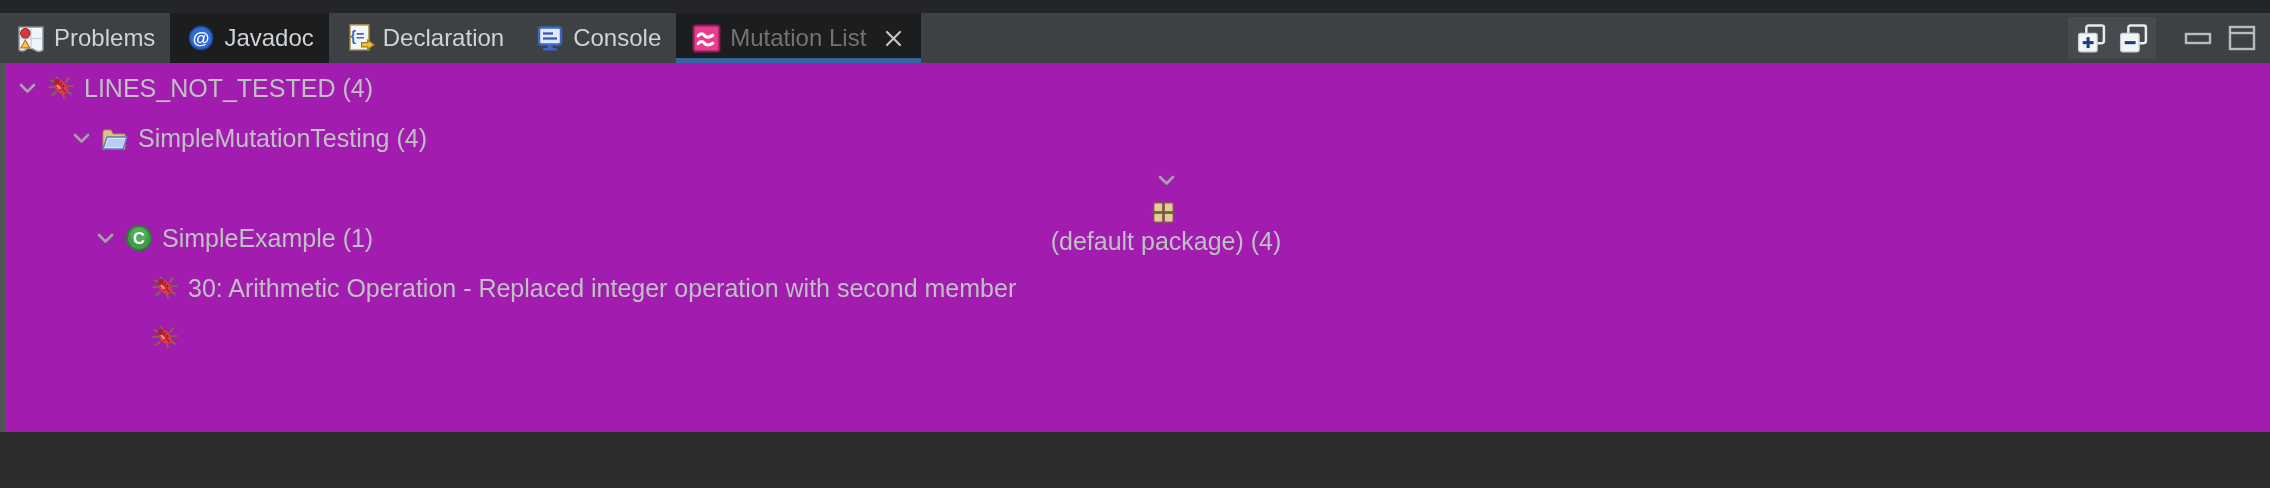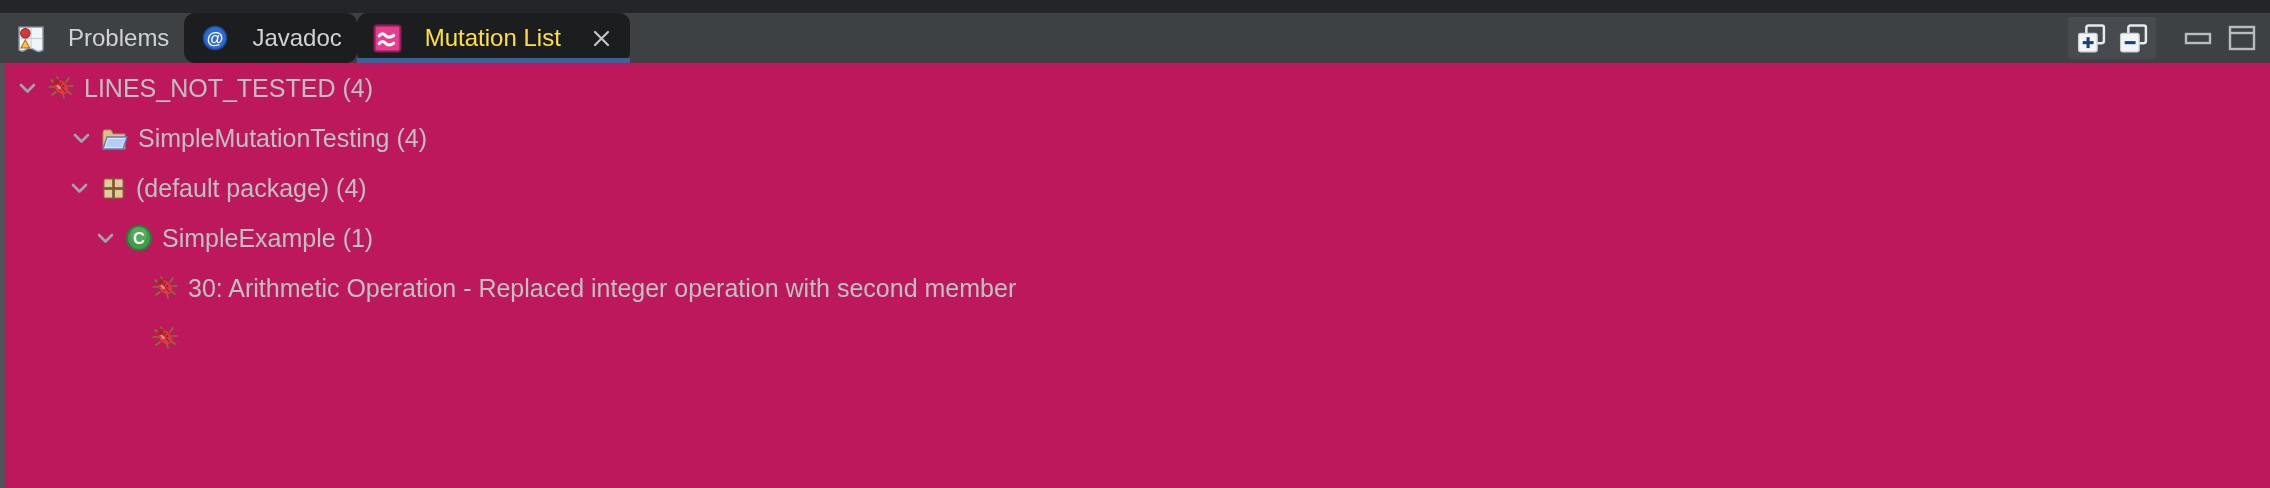--- a/index.html
+++ b/index.html
@@ -17,30 +17,29 @@
   
   .tabbar {
     height:50px; width:100%;
     background:#3e4144;
     display:flex; align-items:stretch;
     position:relative;
   }
   .tab {
     display:flex; align-items:center;
     padding:0 15px;
-    gap:22px;
+    gap:8px;
     cursor:pointer;
     position:relative;
     color:#d0d2d4;
     font-size:24px;
-    border-radius:11px;
   }
   .tab.dark { background:#1c1d1f; }
   .tab.active { background:#1c1d1f; }
-  .tab.active .tlabel { color:#fde047; }
+  .tab.active .tlabel { color:#737373; }
   .tab .tlabel { white-space:nowrap; }
   .tab .underline {
     position:absolute; left:0; right:0; bottom:0; height:5px;
     background:#33659e;
   }
   .ticon { width:31px; height:31px; display:flex; align-items:center; justify-content:center; flex:0 0 auto; }
   .ticon svg { display:block; }
   .close-btn { display:flex; align-items:center; justify-content:center; width:26px; height:26px; margin-left:6px; cursor:pointer; }
 
   .tab-spacer { flex:1 1 auto; }
@@ -49,34 +48,34 @@
   .right-tools { display:flex; align-items:center; padding-right:10px; gap:0; }
   .tool-seg {
     background:#474a4e; border-radius:3px;
     display:flex; align-items:center; gap:8px;
     padding:4px 6px; margin-right:16px; height:42px;
   }
   .tool-btn { width:34px; height:34px; display:flex; align-items:center; justify-content:center; cursor:pointer; }
   .mm-btn { width:36px; height:36px; display:flex; align-items:center; justify-content:center; cursor:pointer; margin-left:8px; }
 
   
-  .content { position:relative; width:100%; height:425px; background:#be185d; }
+  .content { position:relative; width:100%; height:369px; background:#a21caf; }
   .edge-line { position:absolute; left:0; top:0; width:5px; height:100%; background:#505355; }
   .tree { position:absolute; top:0; left:0; right:0; }
   .row {
     height:50px; display:flex; align-items:center;
     color:#bec0c2; font-size:25px; cursor:pointer;
     white-space:nowrap;
   }
   .row .chev { width:34px; height:34px; display:flex; align-items:center; justify-content:center; flex:0 0 auto; cursor:pointer; }
   .row .chev-ph { width:34px; flex:0 0 auto; }
   .row .nicon { width:30px; height:30px; display:flex; align-items:center; justify-content:center; margin:0 8px 0 2px; flex:0 0 auto; }
   .lvl0 { padding-left:10px; }
   .lvl1 { padding-left:36px;margin-left:28px; }
-  .lvl2 { padding-left:62px; }
+  .lvl2 { padding-left:62px;flex-direction:column; }
   .lvl3 { padding-left:88px; }
   .lvl4 { padding-left:114px; }
 </style>
 </head>
 <body>
 
 <svg width="0" height="0" style="position:absolute">
   <defs>
     <g id="ico-bug">
       <g stroke="#7a7a33" stroke-width="1.6" stroke-linecap="round">
@@ -192,21 +191,37 @@
 
     <div class="tab dark">
       <span class="ticon">
           <svg width="28" height="28" viewBox="0 0 28 28">
             <use href="#ico-javadoc"></use>
           </svg>
         </span>
       <span class="tlabel">Javadoc</span>
     </div>
 
-
+    <div class="tab">
+      <span class="ticon">
+          <svg width="31" height="31" viewBox="0 0 30 30">
+            <use href="#ico-declaration"></use>
+          </svg>
+        </span>
+      <span class="tlabel">Declaration</span>
+    </div>
+
+    <div class="tab">
+      <span class="ticon">
+          <svg width="30" height="29" viewBox="0 0 30 28">
+            <use href="#ico-console"></use>
+          </svg>
+        </span>
+      <span class="tlabel">Console</span>
+    </div>
 
     <div class="tab active">
       <span class="ticon">
           <svg width="29" height="29" viewBox="0 0 28 28">
             <use href="#ico-mutation"></use>
           </svg>
         </span>
       <span class="tlabel">Mutation List</span>
       <span class="close-btn">
           <svg width="21" height="21" viewBox="0 0 21 21">

